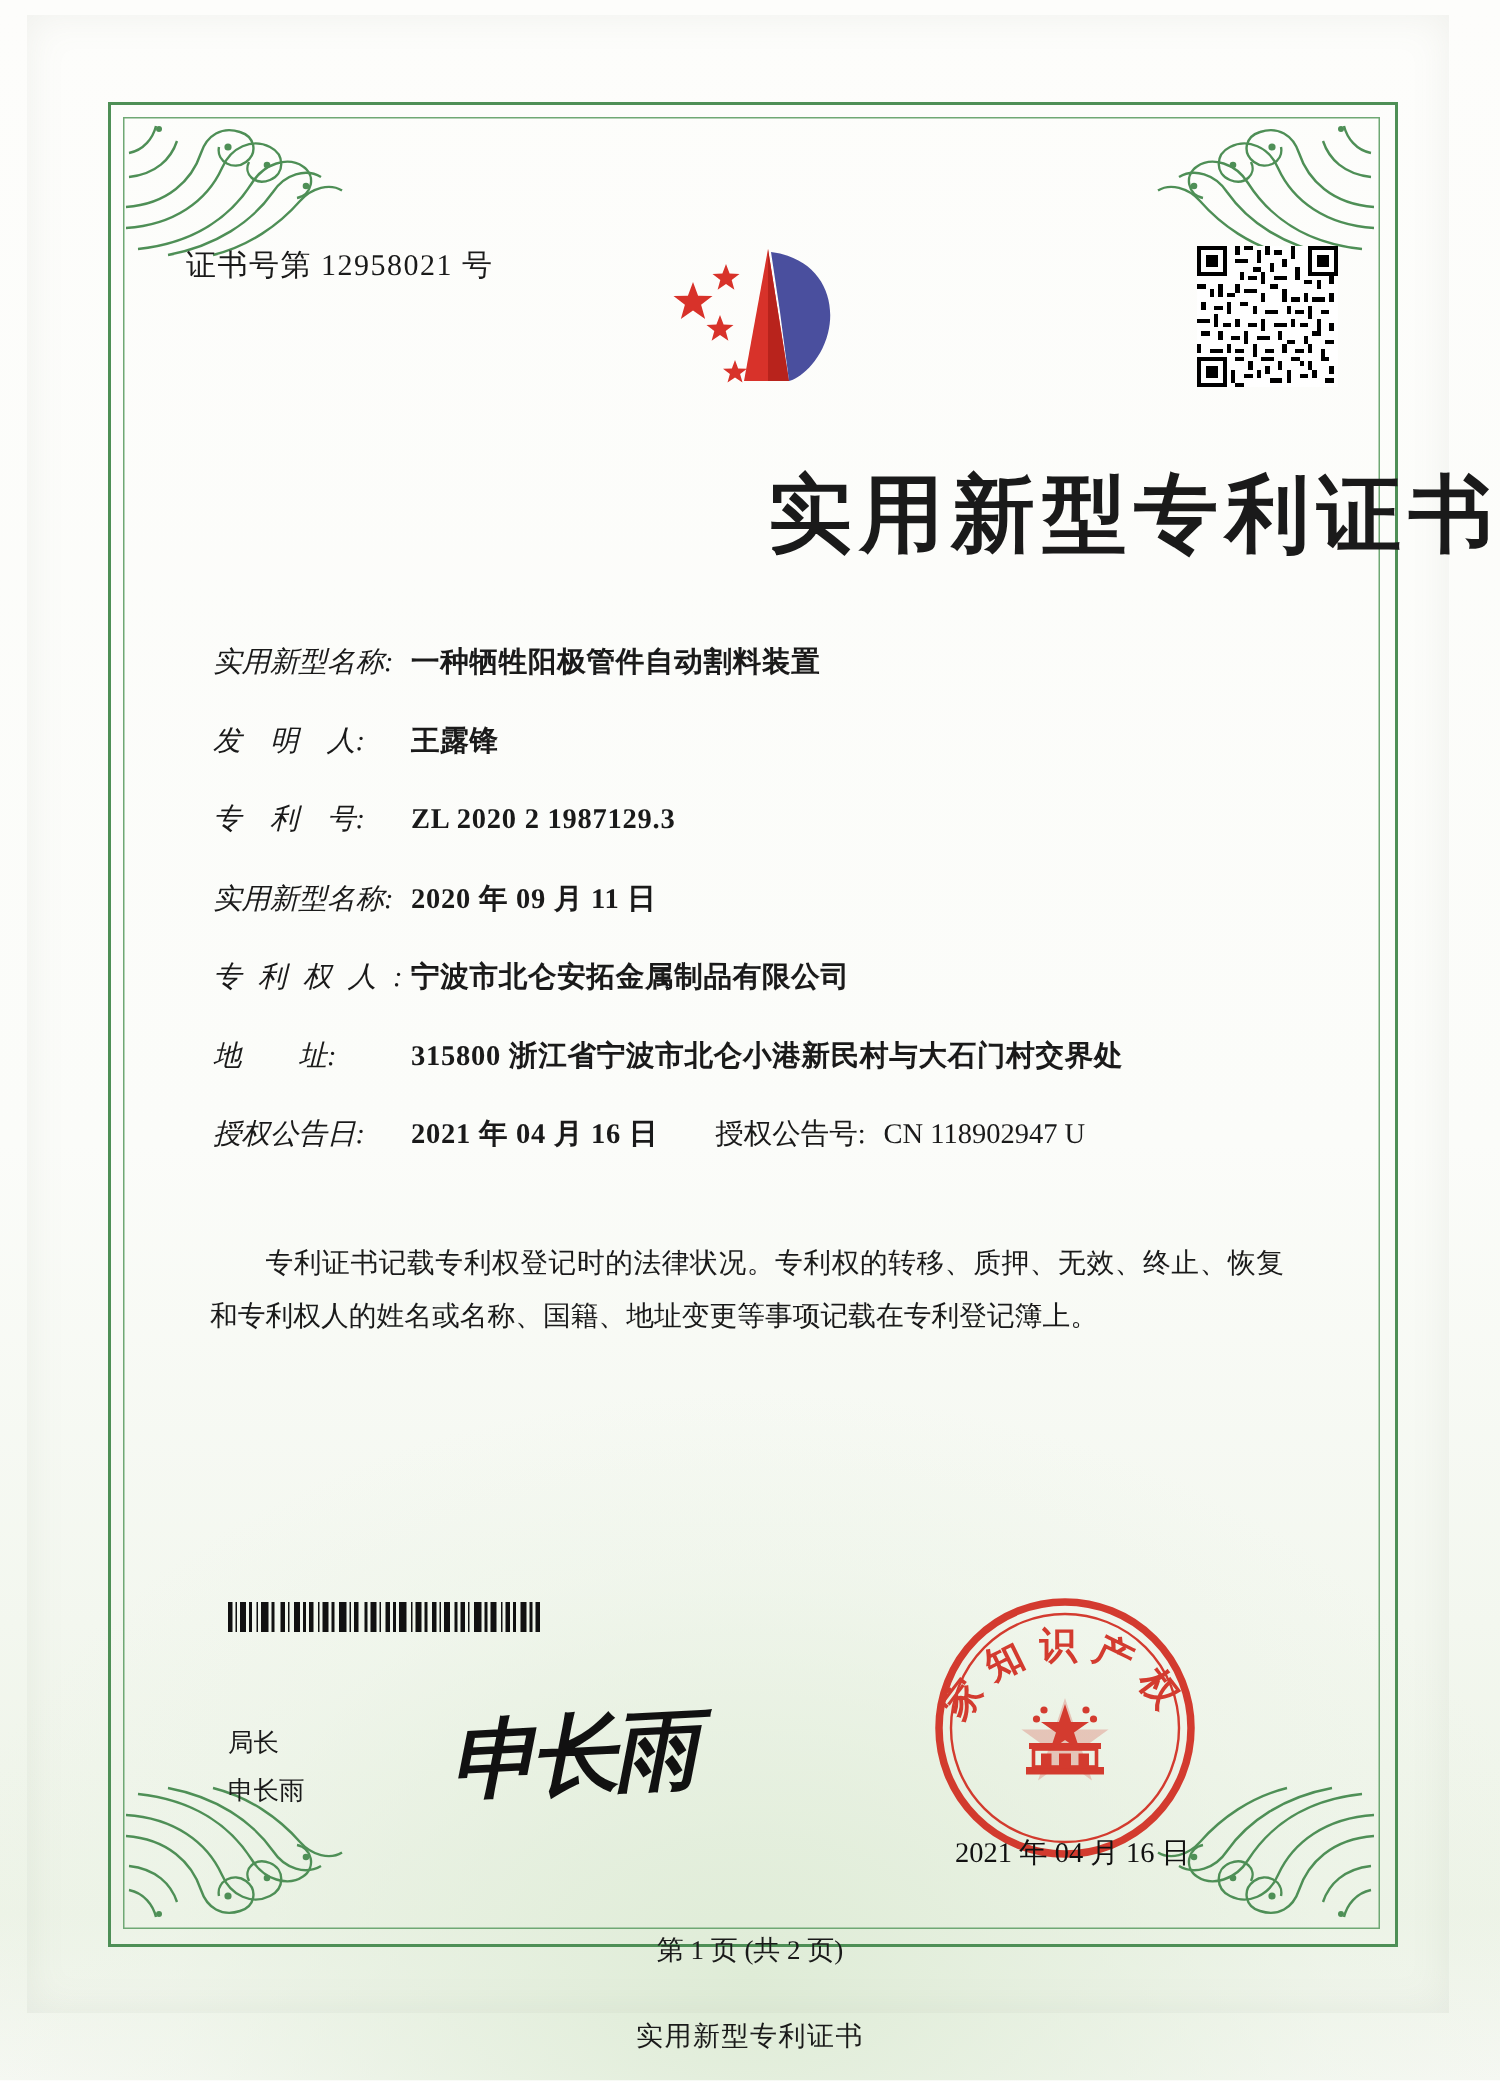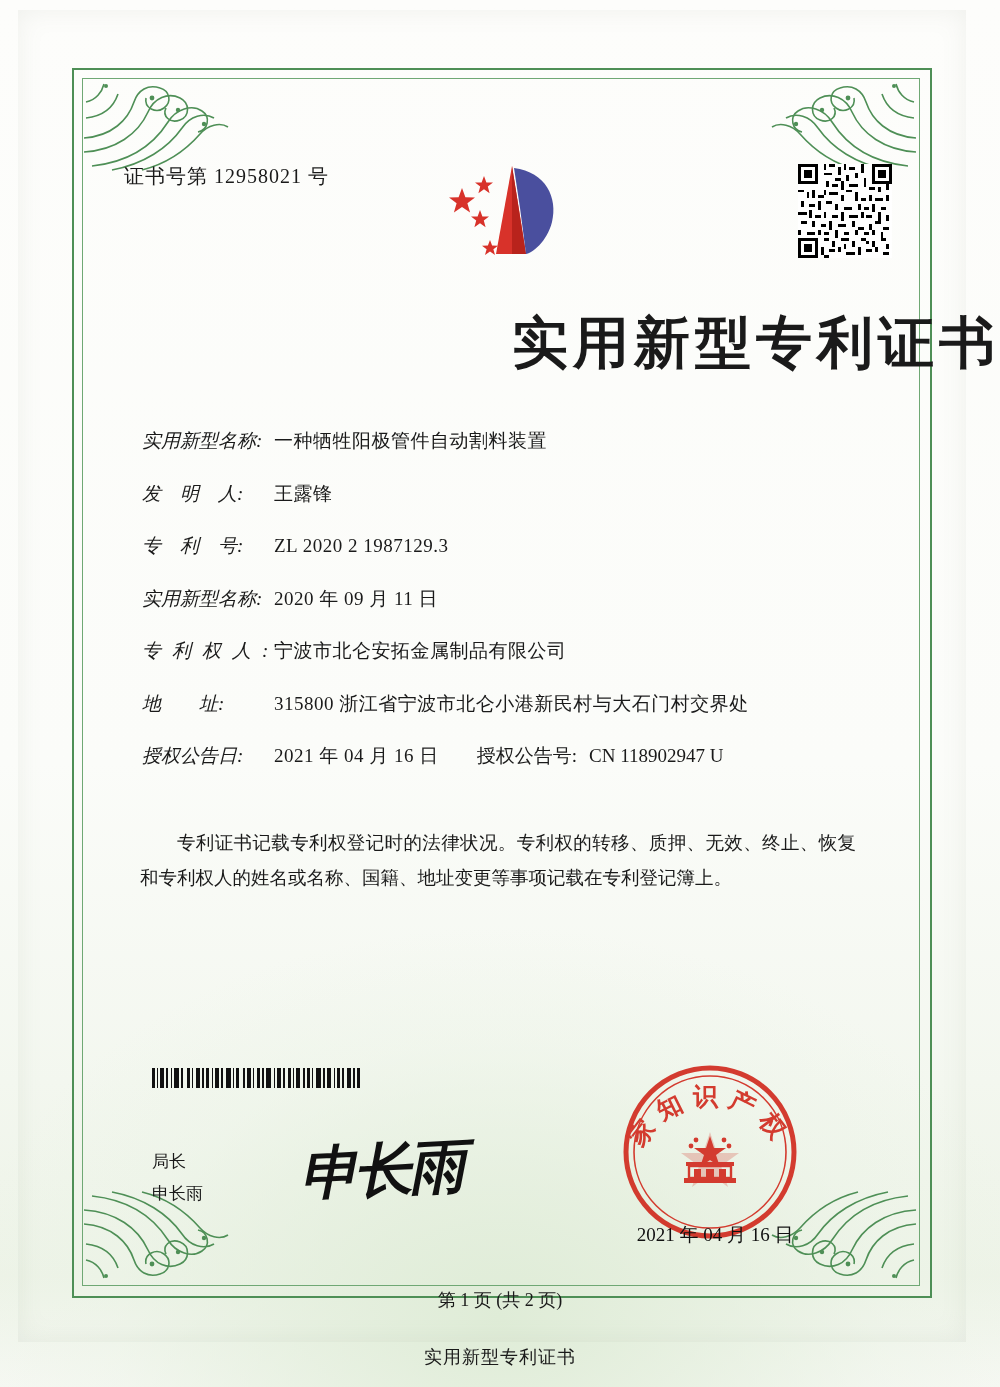--- a/index.html
+++ b/index.html
@@ -103,21 +103,21 @@
     font-size: 19px;
     white-space: nowrap;
   }
   .row .lab {
     width: 132px;
     flex: 0 0 132px;
     letter-spacing: 0px;
     font-style: italic;
   }
   .row .lab.spaced { letter-spacing: 11px; }
-  .row .val { letter-spacing: 0.5px; }
+  .row .val { letter-spacing: 0.5px; font-weight: bold; }
   .row .lab2 {
     margin-left: 38px;
     flex: 0 0 auto;
   }
   .row .val2 { margin-left: 12px; }
 
   
   .paras {
     position: absolute;
     left: 140px; top: 826px;

